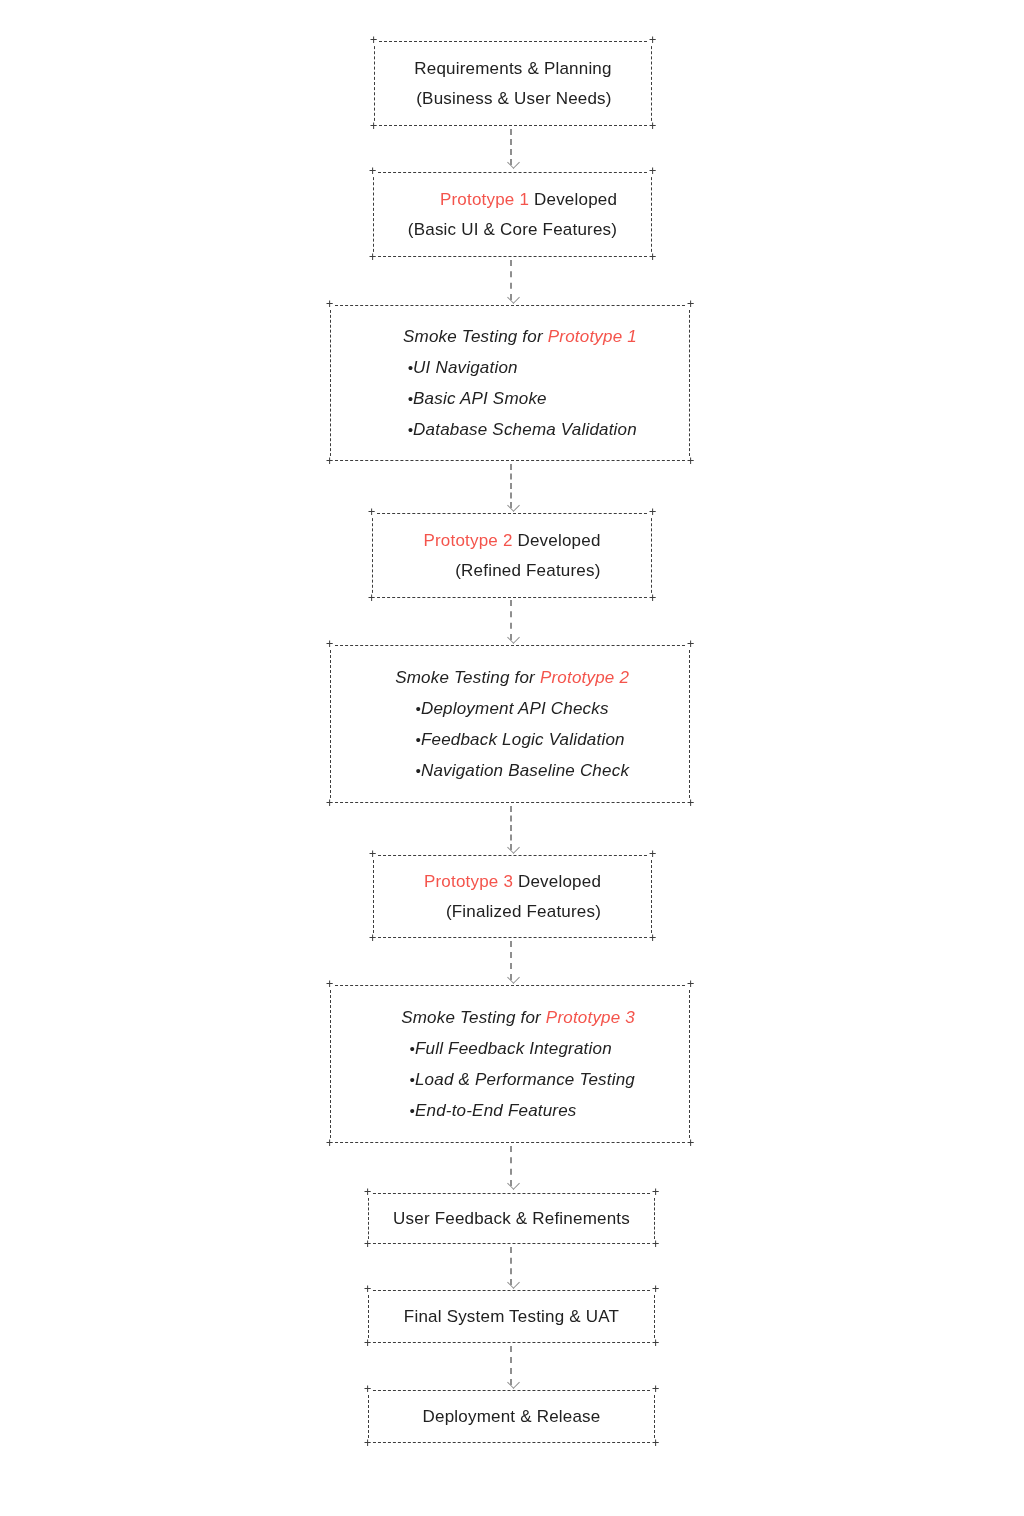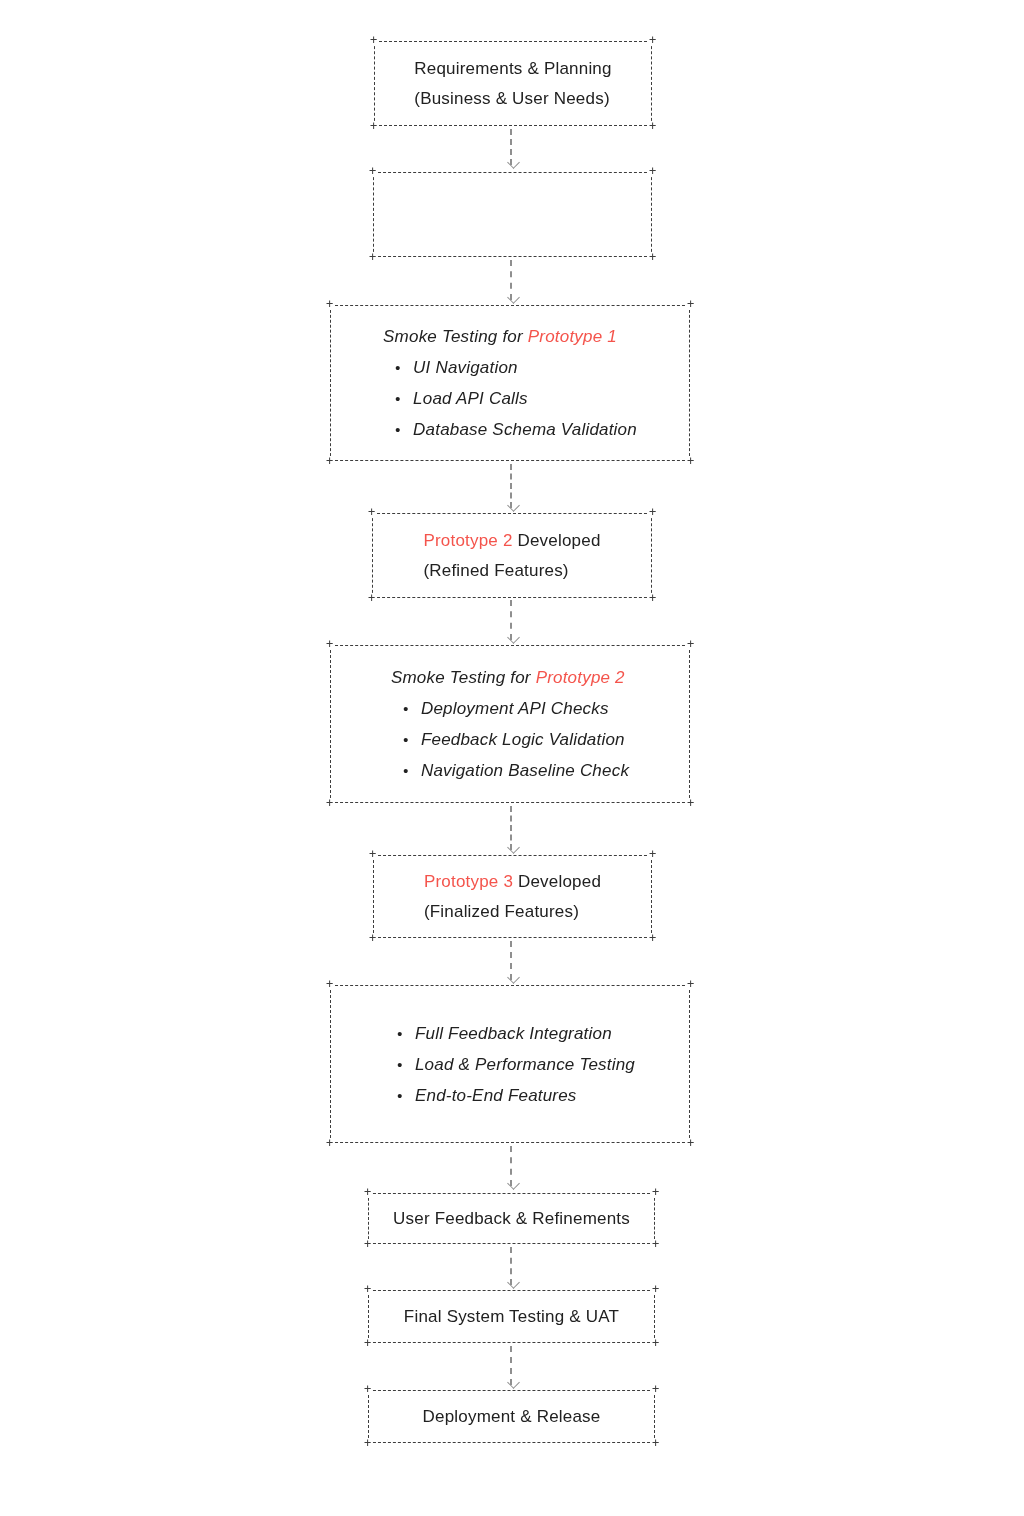--- a/index.html
+++ b/index.html
@@ -8,21 +8,21 @@
 
   
   .node{
     position:absolute;
     border:1.5px dashed #3d3d3d;
     background:#fff;
     display:flex;align-items:center;justify-content:center;
     box-sizing:border-box;
   }
   .content{
-    text-align:left;
+    text-align:right;
     font-size:17px;
     line-height:30px;
     color:#212121;
     letter-spacing:.2px;
   }
   .smoke .content{line-height:31px;font-style:italic;}
   .red{color:#f4544c;}
 
   .bullets{margin-left:12px;}
   .bullet{display:flex;align-items:baseline;}
@@ -69,39 +69,43 @@
     </div>
   <span class="corner tl">+</span>
       <span class="corner tr">+</span>
       <span class="corner bl">+</span>
       <span class="corner br">+</span>
     </div>
 
   <div class="arrow" style="left:510px;top:129px;height:36px;"></div>
 
   <div class="node" style="left:373px;top:172px;width:279px;height:85px;">
+    <div class="content">
+      <div><span class="red">Prototype 1</span><span> Developed</span></div>
+      <div>(Basic UI &amp; Core Features)</div>
+    </div>
   <span class="corner tl">+</span>
       <span class="corner tr">+</span>
       <span class="corner bl">+</span>
       <span class="corner br">+</span>
     </div>
 
   <div class="arrow" style="left:510px;top:260px;height:40px;"></div>
 
   <div class="node smoke" style="left:330px;top:305px;width:360px;height:156px;">
     <div class="content">
       <div><span>Smoke Testing for </span><span class="red">Prototype 1</span></div>
       <div class="bullets">
         <div class="bullet">
             <span class="dot">•</span>
             <span>UI Navigation</span>
           </div>
         <div class="bullet">
             <span class="dot">•</span>
-            <span>Load API Calls</span>
+            <span>Basic API Smoke</span>
           </div>
         <div class="bullet">
             <span class="dot">•</span>
             <span>Database Schema Validation</span>
           </div>
       </div>
     </div>
   <span class="corner tl">+</span>
       <span class="corner tr">+</span>
       <span class="corner bl">+</span>
@@ -157,20 +161,21 @@
   <span class="corner tl">+</span>
       <span class="corner tr">+</span>
       <span class="corner bl">+</span>
       <span class="corner br">+</span>
     </div>
 
   <div class="arrow" style="left:510px;top:941px;height:39px;"></div>
 
   <div class="node smoke" style="left:330px;top:985px;width:360px;height:158px;">
     <div class="content">
+      <div><span>Smoke Testing for </span><span class="red">Prototype 3</span></div>
       <div class="bullets">
         <div class="bullet">
             <span class="dot">•</span>
             <span>Full Feedback Integration</span>
           </div>
         <div class="bullet">
             <span class="dot">•</span>
             <span>Load &amp; Performance Testing</span>
           </div>
         <div class="bullet">

